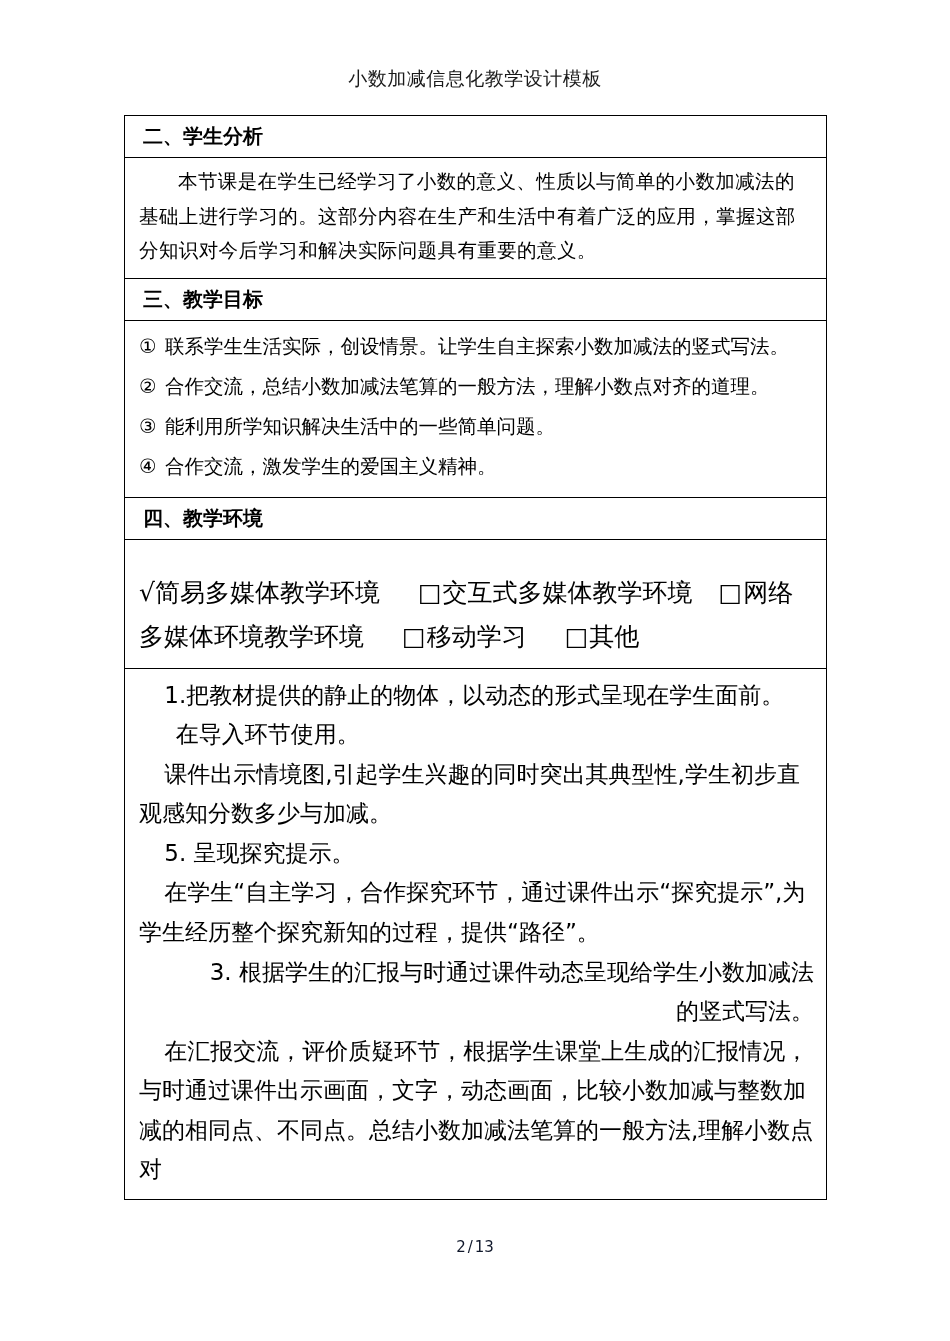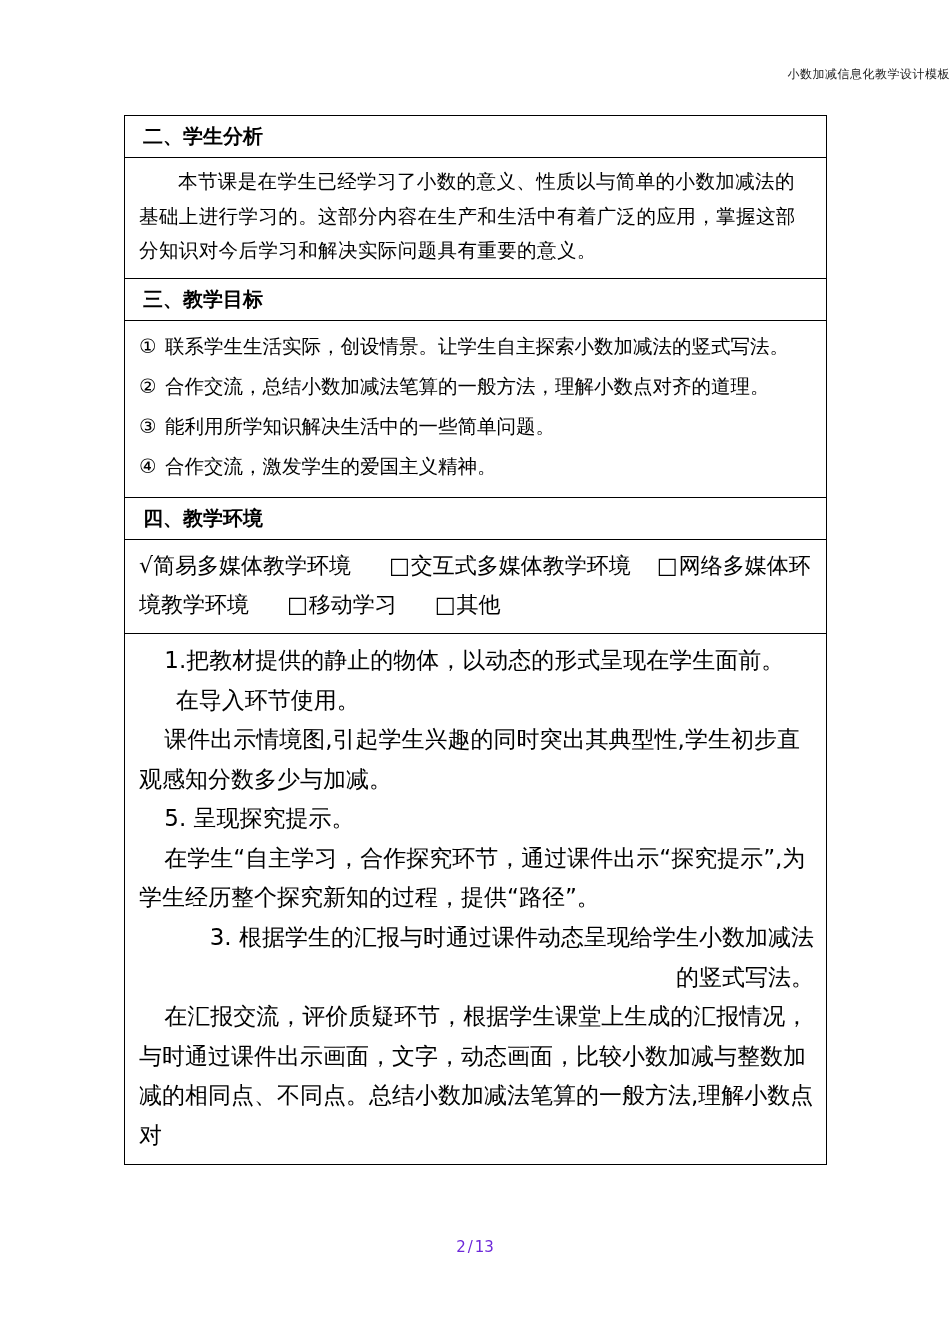--- a/index.html
+++ b/index.html
@@ -18,33 +18,33 @@
     margin: 0 auto;
     background: #ffffff;
     box-sizing: border-box;
     overflow: hidden;
   }
   .header {
     position: absolute;
     top: 66px;
     left: 0;
     width: 950px;
-    text-align: right;
-    font-size: 12px;
+    text-align: center;
+    font-size: 19px;
     letter-spacing: 0.5px;
     color: #1a1a1a;
   }
   .footer {
     position: absolute;
     top: 1238px;
     left: 0;
     width: 950px;
     text-align: center;
     font-size: 15px;
-    color: #6d28d9;
+    color: #0f172a;
   }
   .footer .sep {
     margin: 0 2px;
   }
   .doc-table {
     position: absolute;
     top: 115px;
     left: 124px;
     width: 702px;
     border-collapse: collapse;
@@ -91,22 +91,23 @@
     margin-bottom: 2px;
   }
   .goal-list li .num {
     display: inline-block;
     width: 26px;
   }
   .goal-list li .txt {
     display: inline;
   }
   .env-line {
-    font-size: 22px;
+    font-size: 25px;
     line-height: 1.75;
+    margin-top: 24px;
   }
   .env-line .box {
     font-family: "DejaVu Sans", sans-serif;
     margin-right: 1px;
   }
   .env-line .chk {
     font-family: "DejaVu Sans", sans-serif;
   }
   .env-gap {
     display: inline-block;

